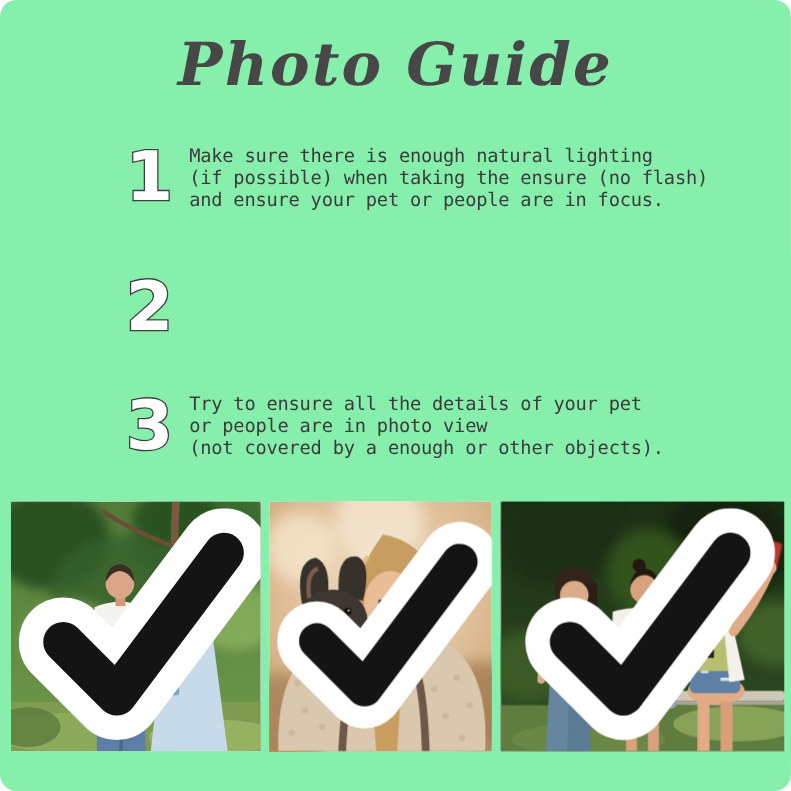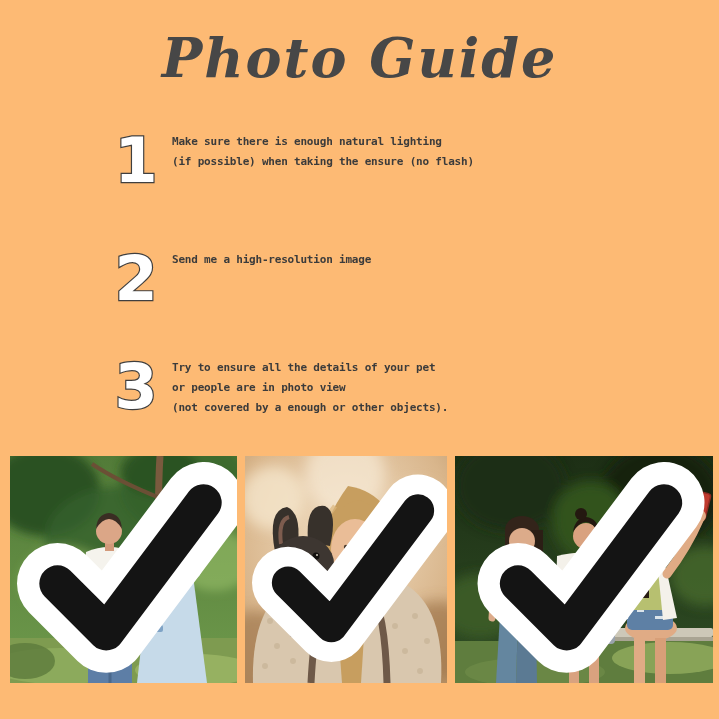--- a/index.html
+++ b/index.html
@@ -1,39 +1,39 @@
 <!DOCTYPE html>
 <html><head>
 <meta charset="utf-8">
 <style>
   html,body{margin:0;padding:0;background:#ffffff;}
   body{width:719px;height:719px;position:relative;overflow:hidden;
        font-family:"DejaVu Sans Mono", monospace;}
-  .canvas{position:absolute;inset:0;background:#fdba74;}
+  .canvas{position:absolute;inset:0;background:#86efac;border-radius:15px;}
 
   
   .title{
     position:absolute;top:26px;left:0;width:719px;text-align:center;
     font-family:"DejaVu Serif", serif;font-style:italic;font-weight:700;
     font-size:54px;color:#474747;letter-spacing:2px;
   }
 
   
   .step{position:absolute;left:112px;display:flex;align-items:flex-start;}
   .step-1{top:130px;}
   .step-2{top:248px;}
   .step-3{top:356px;}
   .step-num{width:48px;height:58px;flex:0 0 48px;margin-right:12px;margin-top:2px;}
   .step-num text{
     font-family:"DejaVu Sans", sans-serif;font-weight:700;font-size:62px;
     fill:#ffffff;stroke:#3f3f3f;stroke-width:2.4px;paint-order:stroke;
   }
   .step-text{
-    padding-top:2px;font-size:11px;line-height:20px;color:#3b3b3b;
-    letter-spacing:-0.2px;white-space:nowrap;font-weight:700;
+    padding-top:2px;font-size:17px;line-height:20px;color:#3b3b3b;
+    letter-spacing:-0.2px;white-space:nowrap;font-weight:400;
   }
   .step-text .line{display:block;}
 
   
   .photo{position:absolute;top:456px;height:227px;overflow:hidden;background:#dddddd;}
   .photo svg{display:block;width:100%;height:100%;}
   .photo-1{left:10px;width:227px;}
   .photo-2{left:245px;width:202px;}
   .photo-3{left:455px;width:258px;}
   .check{position:absolute;top:6px;left:7px;width:28px;height:28px;}
@@ -45,29 +45,29 @@
 
   <div class="title">Photo Guide</div>
 
   <div class="step step-1">
     <svg class="step-num" viewBox="0 0 48 58">
       <text x="24" y="50" text-anchor="middle">1</text>
     </svg>
     <div class="step-text">
       <span class="line">Make sure there is enough natural lighting</span>
       <span class="line">(if possible) when taking the ensure (no flash)</span>
+      <span class="line">and ensure your pet or people are in focus.</span>
     </div>
   </div>
 
   <div class="step step-2">
     <svg class="step-num" viewBox="0 0 48 58">
       <text x="24" y="50" text-anchor="middle">2</text>
     </svg>
     <div class="step-text">
-      <span class="line">Send me a high-resolution image</span>
     </div>
   </div>
 
   <div class="step step-3">
     <svg class="step-num" viewBox="0 0 48 58">
       <text x="24" y="50" text-anchor="middle">3</text>
     </svg>
     <div class="step-text">
       <span class="line">Try to ensure all the details of your pet</span>
       <span class="line">or people are in photo view</span>

